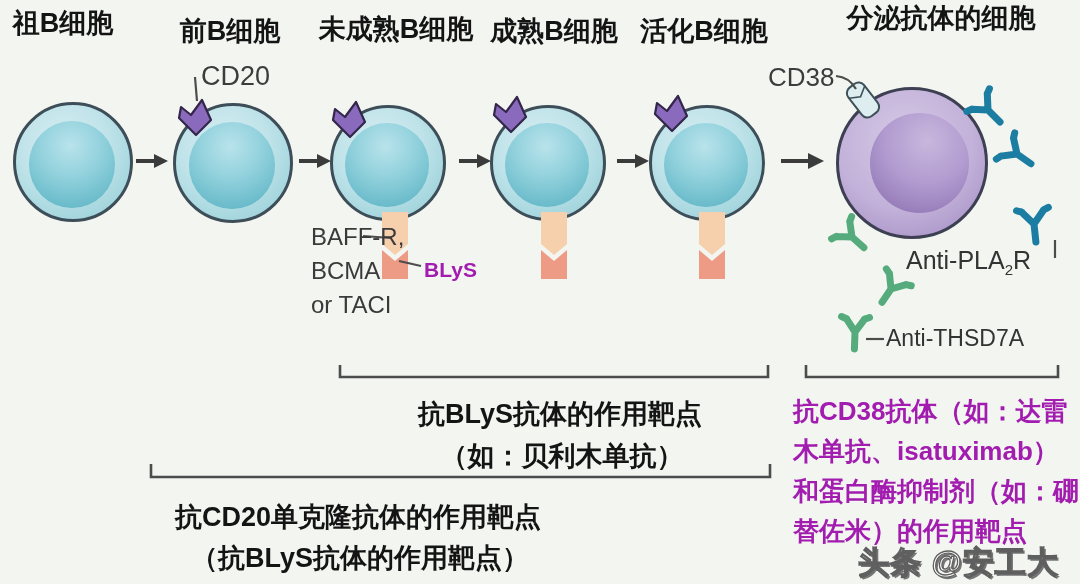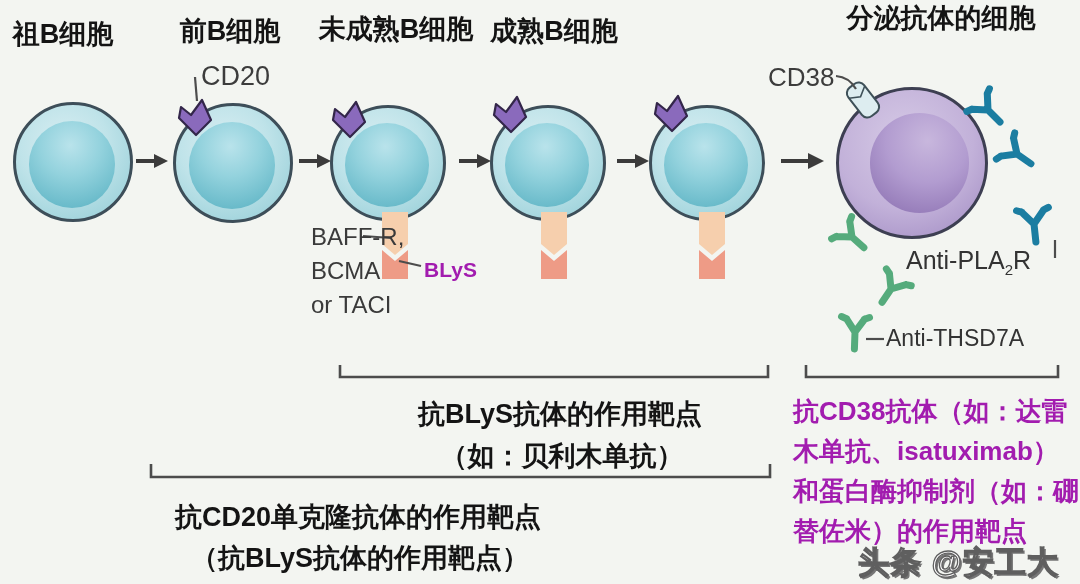--- a/index.html
+++ b/index.html
@@ -145,24 +145,25 @@
       <path d="M866 339 L884 339"></path>
     </g>
 
     <g stroke="#4c4c4c" stroke-width="2.6" fill="none">
       <path d="M340 365 L340 377 L768 377 L768 365"></path>
       <path d="M151 464 L151 477 L770 477 L770 464"></path>
       <path d="M806 365 L806 377 L1058 377 L1058 365"></path>
     </g>
   </svg>
 
-  <div class="lbl stage-lbl" style="left:63px;top:16px;text-align:center;">祖B细胞</div>
+  <div class="lbl stage-lbl" style="left:63px;top:5px;text-align:center;">祖B细胞</div>
   <div class="lbl stage-lbl" style="left:230px;top:13px;text-align:right;">前B细胞</div>
   <div class="lbl stage-lbl" style="left:396px;top:11px;">未成熟B细胞</div>
   <div class="lbl stage-lbl" style="left:554px;top:13px;">成熟B细胞</div>
+  <div class="lbl stage-lbl" style="left:704px;top:13px;">活化B细胞</div>
   <div class="lbl stage-lbl" style="left:941px;top:0;">分泌抗体的细胞</div>
 
   <div class="lbl marker-lbl" style="left:201px;top:61px;font-size:27px;">CD20</div>
   <div class="lbl small-lbl" style="left:311px;top:220px;">
     <div>BAFF-R,</div>
     <div>BCMA</div>
     <div>or TACI</div>
   </div>
   <div class="lbl bold-lbl" style="left:424px;top:258px;">BLyS</div>
   <div class="lbl marker-lbl" style="left:768px;top:62px;">CD38</div>

